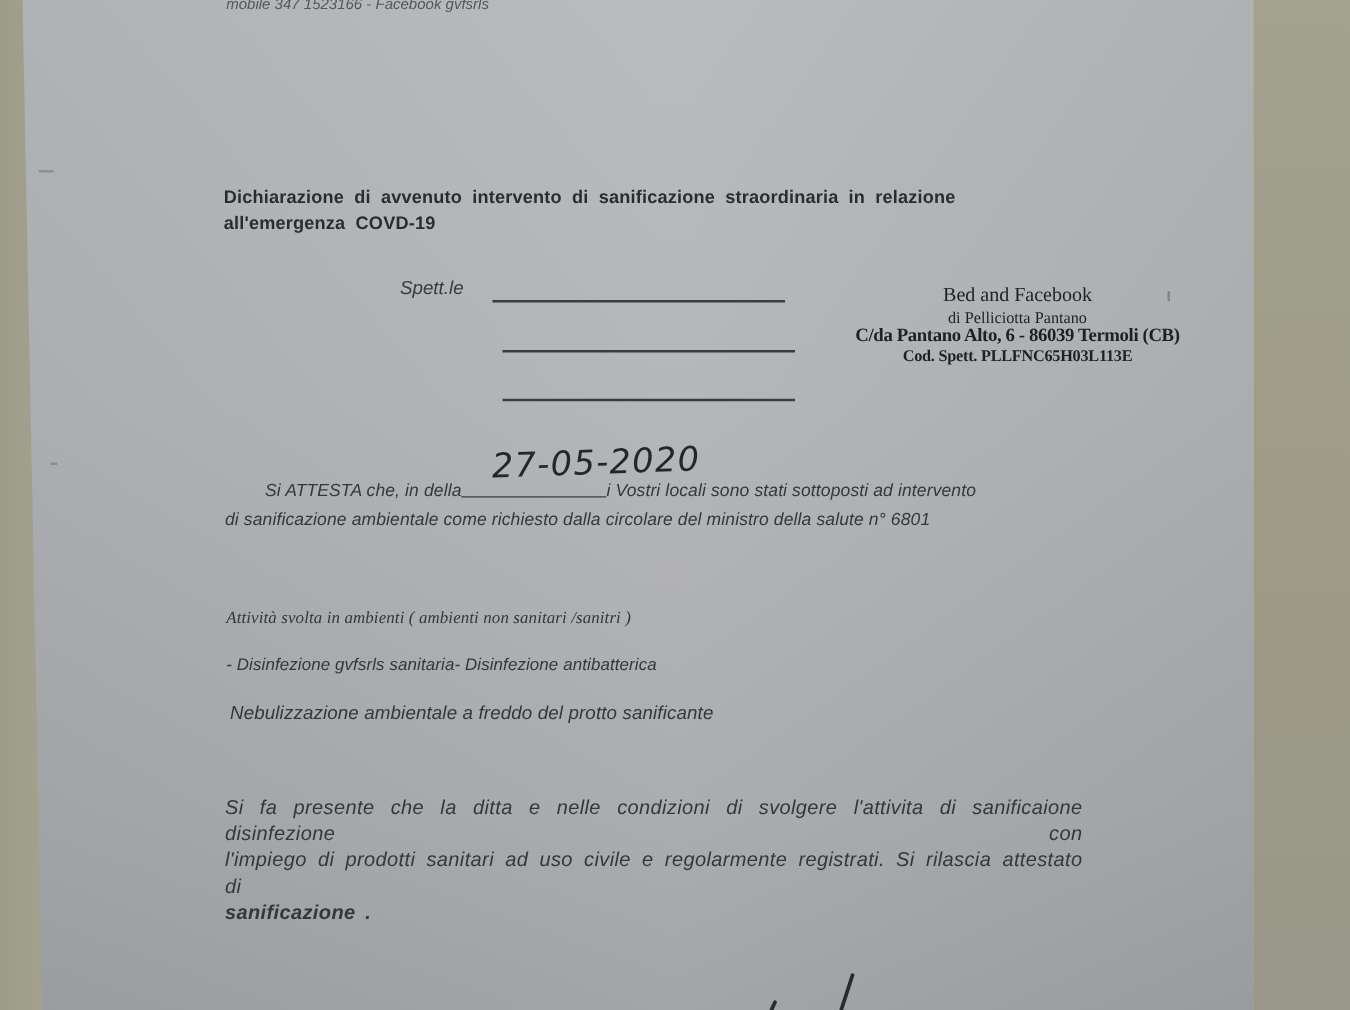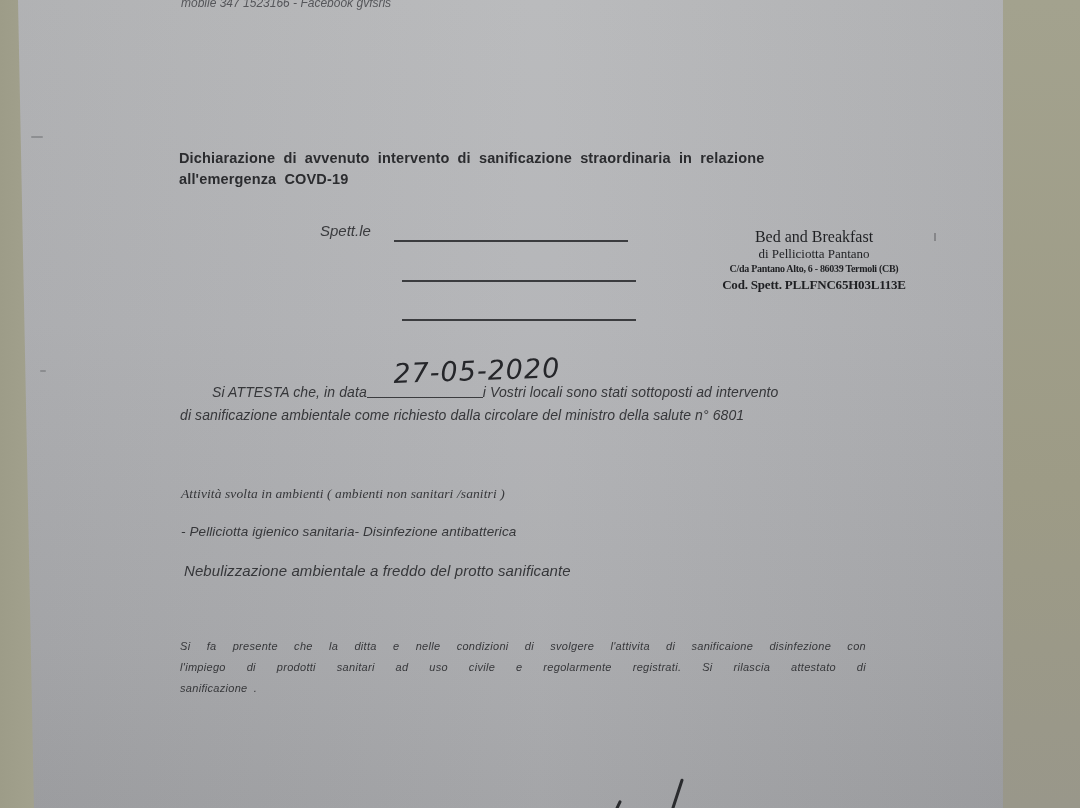--- a/index.html
+++ b/index.html
@@ -37,45 +37,45 @@
   .spett { left: 320px; top: 222px; font-size: 15px; font-style: italic; color: #3a3b3e; }
   .addr-line { position: absolute; height: 1.5px; background: #3b3c3f; }
 
   .letterhead {
     position: absolute; left: 680px; top: 228px; width: 268px; text-align: center;
     font-family: "Liberation Serif", serif; color: #1f2023;
   }
   .lh-name { font-size: 23px; line-height: 28px; letter-spacing: 0px; }
   .lh-sub { font-size: 16px; line-height: 18px; }
   .lh-small { font-size: 13px; line-height: 15px; }
-  .lh-addr { font-size: 10px; line-height: 16px; font-weight: bold; letter-spacing: -0.3px; }
+  .lh-addr { font-size: 15px; line-height: 16px; font-weight: bold; letter-spacing: -0.3px; }
   .lh-cf { font-size: 13px; line-height: 15px; font-weight: bold; letter-spacing: -0.2px; }
   .lh-mark { position: absolute; left: 934px; top: 233px; width: 2px; height: 8px; background: #6a6b6e; opacity: 0.6; }
 
   .body-text { font-size: 14px; font-style: italic; color: #36373a; letter-spacing: 0.1px; }
   .attesta1 { left: 212px; top: 384px; }
   .attesta2 { left: 180px; top: 407px; }
   .date-field { display: inline-block; position: relative; width: 116px; height: 16px; vertical-align: bottom; }
   .date-field .uline { position: absolute; left: 0; right: 0; bottom: 2px; height: 1.2px; background: #3b3c3f; }
   .handwritten-date {
     position: absolute; left: 394px; top: 358px; font-family: "DejaVu Sans", sans-serif;
     font-size: 27px; color: #25262a; font-style: italic; letter-spacing: 1px;
     transform: rotate(-2deg); transform-origin: left bottom;
   }
 
   .act1 { left: 181px; top: 486px; font-size: 13.5px; font-family: Liberation Serif, serif; }
   .act2 { left: 181px; top: 524px; font-size: 13.5px; }
   .act3 { left: 184px; top: 562px; font-size: 15px; }
 
   .note {
-    left: 180px; top: 636px; width: 686px; white-space: normal; font-size: 11px;
+    left: 180px; top: 636px; width: 686px; white-space: normal; font-size: 16px;
     line-height: 21px; text-align: justify; word-spacing: 3px; letter-spacing: 0.3px;
   }
   .note .l { display: block; text-align: justify; text-align-last: justify; }
-  .note .l.last { text-align-last: left; }
+  .note .l.last { text-align-last: left; font-weight: bold; }
 
   .sig-stroke { position: absolute; background: #2a2b2e; border-radius: 2px; }
 
   .smudge { position: absolute; background: #6c6d70; opacity: 0.5; border-radius: 1px; }
 </style>
 </head>
 <body>
 
 <div class="wall-right"></div>
 <div class="paper"></div>
@@ -87,35 +87,35 @@
   <span class="line">Dichiarazione di avvenuto intervento di sanificazione  straordinaria in relazione</span>
   <span class="line">all'emergenza COVD-19</span>
 </div>
 
 <div class="abs spett">Spett.le</div>
 <div class="addr-line" style="left:394px; top:240px; width:234px;"></div>
 <div class="addr-line" style="left:402px; top:280px; width:234px;"></div>
 <div class="addr-line" style="left:402px; top:319px; width:234px;"></div>
 
 <div class="letterhead">
-  <div class="lh-sub">Bed and Breakfast</div>
+  <div class="lh-sub">Bed and Facebook</div>
   <div class="lh-small">di Pelliciotta Pantano</div>
   <div class="lh-addr">C/da Pantano Alto, 6 - 86039 Termoli (CB)</div>
   <div class="lh-cf">Cod. Spett. PLLFNC65H03L113E</div>
 </div>
 <div class="lh-mark"></div>
 
 <div class="abs body-text attesta1">
-  <span>Si ATTESTA che, in data</span><span class="date-field"><span class="uline"></span></span><span>i Vostri locali sono stati  sottoposti  ad intervento</span>
+  <span>Si ATTESTA che, in della</span><span class="date-field"><span class="uline"></span></span><span>i Vostri locali sono stati  sottoposti  ad intervento</span>
 </div>
 <div class="abs handwritten-date">27-05-2020</div>
 <div class="abs body-text attesta2">di sanificazione ambientale come richiesto dalla circolare del ministro della salute n° 6801</div>
 
 <div class="abs body-text act1">Attività svolta in ambienti  ( ambienti non sanitari /sanitri )</div>
-<div class="abs body-text act2">- Pelliciotta igienico   sanitaria- Disinfezione antibatterica</div>
+<div class="abs body-text act2">- Disinfezione gvfsrls   sanitaria- Disinfezione antibatterica</div>
 <div class="abs body-text act3">Nebulizzazione  ambientale  a freddo del protto sanificante</div>
 
 <div class="abs body-text note">
   <span class="l">Si fa presente che la ditta e nelle condizioni  di svolgere l'attivita di sanificaione disinfezione con</span>
   <span class="l">l'impiego di prodotti sanitari ad uso civile e regolarmente registrati. Si rilascia attestato di</span>
   <span class="l last">sanificazione .</span>
 </div>
 
 <div class="sig-stroke" style="left:676px; top:778px; width:3px; height:32px; transform:rotate(18deg);"></div>
 <div class="sig-stroke" style="left:617px; top:800px; width:3px; height:10px; transform:rotate(25deg);"></div>

